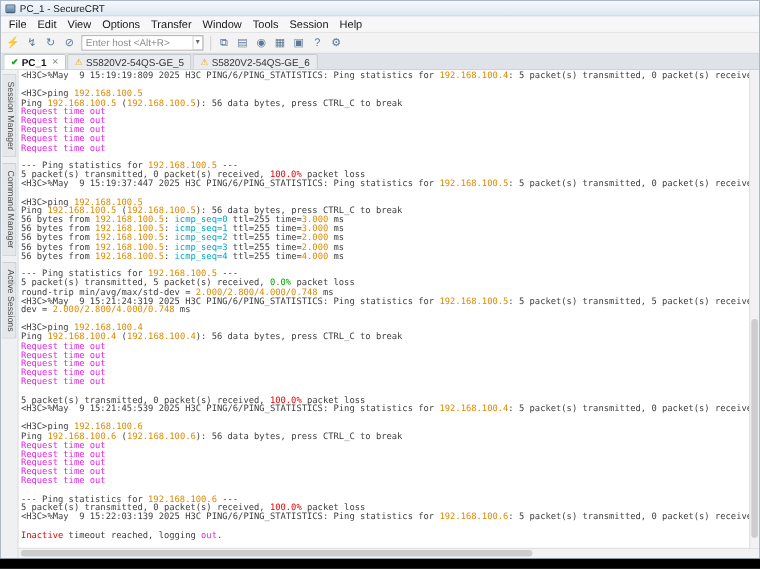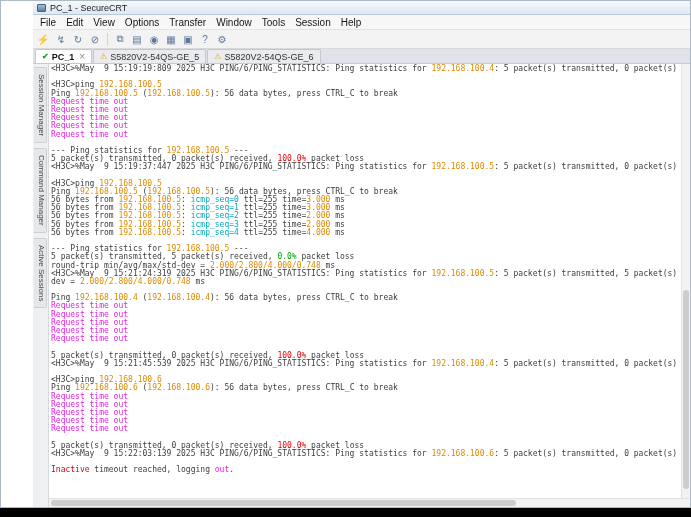--- a/index.html
+++ b/index.html
@@ -3,21 +3,21 @@
 <meta charset="utf-8">
 <style>
   * { box-sizing: border-box; margin: 0; padding: 0; }
   body {
     width: 691px; height: 517px; overflow: hidden;
     background: #0a0a0a;
     font-family: "Liberation Sans", sans-serif;
   }
   .window {
     width: 691px; height: 508px; display: flex; flex-direction: column;
-    background: #fff; border: 1px solid #aeb9c4; padding-left: 32px;
+    background: #fff; border: 1px solid #aeb9c4;
   }
   
   .titlebar {
     height: 14px; flex: 0 0 14px;
     background: linear-gradient(#f4f9fd, #dde8f2);
     border-bottom: 1px solid #bac8d6;
     display: flex; align-items: center; gap: 4px; padding: 0 4px;
   }
   .app-icon {
     width: 9px; height: 8px; border: 1px solid #4a6078;
@@ -112,20 +112,24 @@
       <span class="menu-item">Help</span>
     </div>
 
   <div class="toolbar">
     <span style="display:flex;gap:1px;">
         <span class="tb-icon">⚡</span>
         <span class="tb-icon">↯</span>
         <span class="tb-icon">↻</span>
         <span class="tb-icon">⊘</span>
       </span>
+    <span class="host-combo">
+      <input type="text" placeholder="Enter host &lt;Alt+R&gt;" style="">
+      <span class="combo-arrow">▾</span>
+    </span>
     <span class="tb-sep"></span>
     <span style="display:flex;gap:1px;">
         <span class="tb-icon">⧉</span>
         <span class="tb-icon">▤</span>
         <span class="tb-icon">◉</span>
         <span class="tb-icon">▦</span>
         <span class="tb-icon">▣</span>
         <span class="tb-icon">?</span>
         <span class="tb-icon">⚙</span>
       </span>
@@ -177,38 +181,40 @@
             <div class="tline"><span style="color: rgb(61, 61, 61);">56 bytes from </span><span style="color: rgb(221, 138, 0);">192.168.100.5</span><span style="color: rgb(61, 61, 61);">: </span><span style="color: rgb(0, 170, 190);">icmp_seq=2</span><span style="color: rgb(61, 61, 61);"> ttl=255 time=</span><span style="color: rgb(221, 138, 0);">2.000</span><span style="color: rgb(61, 61, 61);"> ms</span></div>
             <div class="tline"><span style="color: rgb(61, 61, 61);">56 bytes from </span><span style="color: rgb(221, 138, 0);">192.168.100.5</span><span style="color: rgb(61, 61, 61);">: </span><span style="color: rgb(0, 170, 190);">icmp_seq=3</span><span style="color: rgb(61, 61, 61);"> ttl=255 time=</span><span style="color: rgb(221, 138, 0);">2.000</span><span style="color: rgb(61, 61, 61);"> ms</span></div>
             <div class="tline"><span style="color: rgb(61, 61, 61);">56 bytes from </span><span style="color: rgb(221, 138, 0);">192.168.100.5</span><span style="color: rgb(61, 61, 61);">: </span><span style="color: rgb(0, 170, 190);">icmp_seq=4</span><span style="color: rgb(61, 61, 61);"> ttl=255 time=</span><span style="color: rgb(221, 138, 0);">4.000</span><span style="color: rgb(61, 61, 61);"> ms</span></div>
             <div class="tline"></div>
             <div class="tline"><span style="color: rgb(61, 61, 61);">--- Ping statistics for </span><span style="color: rgb(221, 138, 0);">192.168.100.5</span><span style="color: rgb(61, 61, 61);"> ---</span></div>
             <div class="tline"><span style="color: rgb(61, 61, 61);">5 packet(s) transmitted, 5 packet(s) received, </span><span style="color: rgb(0, 163, 0);">0.0%</span><span style="color: rgb(61, 61, 61);"> packet loss</span></div>
             <div class="tline"><span style="color: rgb(61, 61, 61);">round-trip min/avg/max/std-dev = </span><span style="color: rgb(221, 138, 0);">2.000/2.800/4.000/0.748</span><span style="color: rgb(61, 61, 61);"> ms</span></div>
             <div class="tline"><span style="color: rgb(61, 61, 61);">&lt;H3C&gt;%May  9 15:21:24:319 2025 H3C PING/6/PING_STATISTICS: Ping statistics for </span><span style="color: rgb(221, 138, 0);">192.168.100.5</span><span style="color: rgb(61, 61, 61);">: 5 packet(s) transmitted, 5 packet(s) received</span></div>
             <div class="tline"><span style="color: rgb(61, 61, 61);">dev = </span><span style="color: rgb(221, 138, 0);">2.000/2.800/4.000/0.748</span><span style="color: rgb(61, 61, 61);"> ms</span></div>
             <div class="tline"></div>
+            <div class="tline"><span style="color: rgb(61, 61, 61);">&lt;H3C&gt;ping </span><span style="color: rgb(221, 138, 0);">192.168.100.4</span></div>
             <div class="tline"><span style="color: rgb(61, 61, 61);">Ping </span><span style="color: rgb(221, 138, 0);">192.168.100.4</span><span style="color: rgb(61, 61, 61);"> (</span><span style="color: rgb(221, 138, 0);">192.168.100.4</span><span style="color: rgb(61, 61, 61);">): 56 data bytes, press CTRL_C to break</span></div>
             <div class="tline"><span style="color: rgb(227, 38, 227);">Request time out</span></div>
             <div class="tline"><span style="color: rgb(227, 38, 227);">Request time out</span></div>
             <div class="tline"><span style="color: rgb(227, 38, 227);">Request time out</span></div>
             <div class="tline"><span style="color: rgb(227, 38, 227);">Request time out</span></div>
             <div class="tline"><span style="color: rgb(227, 38, 227);">Request time out</span></div>
             <div class="tline"></div>
             <div class="tline"><span style="color: rgb(61, 61, 61);">5 packet(s) transmitted, 0 packet(s) received, </span><span style="color: rgb(232, 0, 0);">100.0%</span><span style="color: rgb(61, 61, 61);"> packet loss</span></div>
             <div class="tline"><span style="color: rgb(61, 61, 61);">&lt;H3C&gt;%May  9 15:21:45:539 2025 H3C PING/6/PING_STATISTICS: Ping statistics for </span><span style="color: rgb(221, 138, 0);">192.168.100.4</span><span style="color: rgb(61, 61, 61);">: 5 packet(s) transmitted, 0 packet(s) received</span></div>
             <div class="tline"></div>
             <div class="tline"><span style="color: rgb(61, 61, 61);">&lt;H3C&gt;ping </span><span style="color: rgb(221, 138, 0);">192.168.100.6</span></div>
             <div class="tline"><span style="color: rgb(61, 61, 61);">Ping </span><span style="color: rgb(221, 138, 0);">192.168.100.6</span><span style="color: rgb(61, 61, 61);"> (</span><span style="color: rgb(221, 138, 0);">192.168.100.6</span><span style="color: rgb(61, 61, 61);">): 56 data bytes, press CTRL_C to break</span></div>
             <div class="tline"><span style="color: rgb(227, 38, 227);">Request time out</span></div>
             <div class="tline"><span style="color: rgb(227, 38, 227);">Request time out</span></div>
             <div class="tline"><span style="color: rgb(227, 38, 227);">Request time out</span></div>
             <div class="tline"><span style="color: rgb(227, 38, 227);">Request time out</span></div>
             <div class="tline"><span style="color: rgb(227, 38, 227);">Request time out</span></div>
             <div class="tline"></div>
+            <div class="tline"><span style="color: rgb(61, 61, 61);">--- Ping statistics for </span><span style="color: rgb(221, 138, 0);">192.168.100.6</span><span style="color: rgb(61, 61, 61);"> ---</span></div>
             <div class="tline"><span style="color: rgb(61, 61, 61);">5 packet(s) transmitted, 0 packet(s) received, </span><span style="color: rgb(232, 0, 0);">100.0%</span><span style="color: rgb(61, 61, 61);"> packet loss</span></div>
             <div class="tline"><span style="color: rgb(61, 61, 61);">&lt;H3C&gt;%May  9 15:22:03:139 2025 H3C PING/6/PING_STATISTICS: Ping statistics for </span><span style="color: rgb(221, 138, 0);">192.168.100.6</span><span style="color: rgb(61, 61, 61);">: 5 packet(s) transmitted, 0 packet(s) received</span></div>
             <div class="tline"></div>
             <div class="tline"><span style="color: rgb(232, 0, 0);">Inactive</span><span style="color: rgb(61, 61, 61);"> timeout reached, logging </span><span style="color: rgb(227, 38, 227);">out</span><span style="color: rgb(61, 61, 61);">.</span></div>
           </div>
         <div class="vscroll">
           <div class="vthumb"></div>
         </div>
       </div>
       <div class="hscroll">

